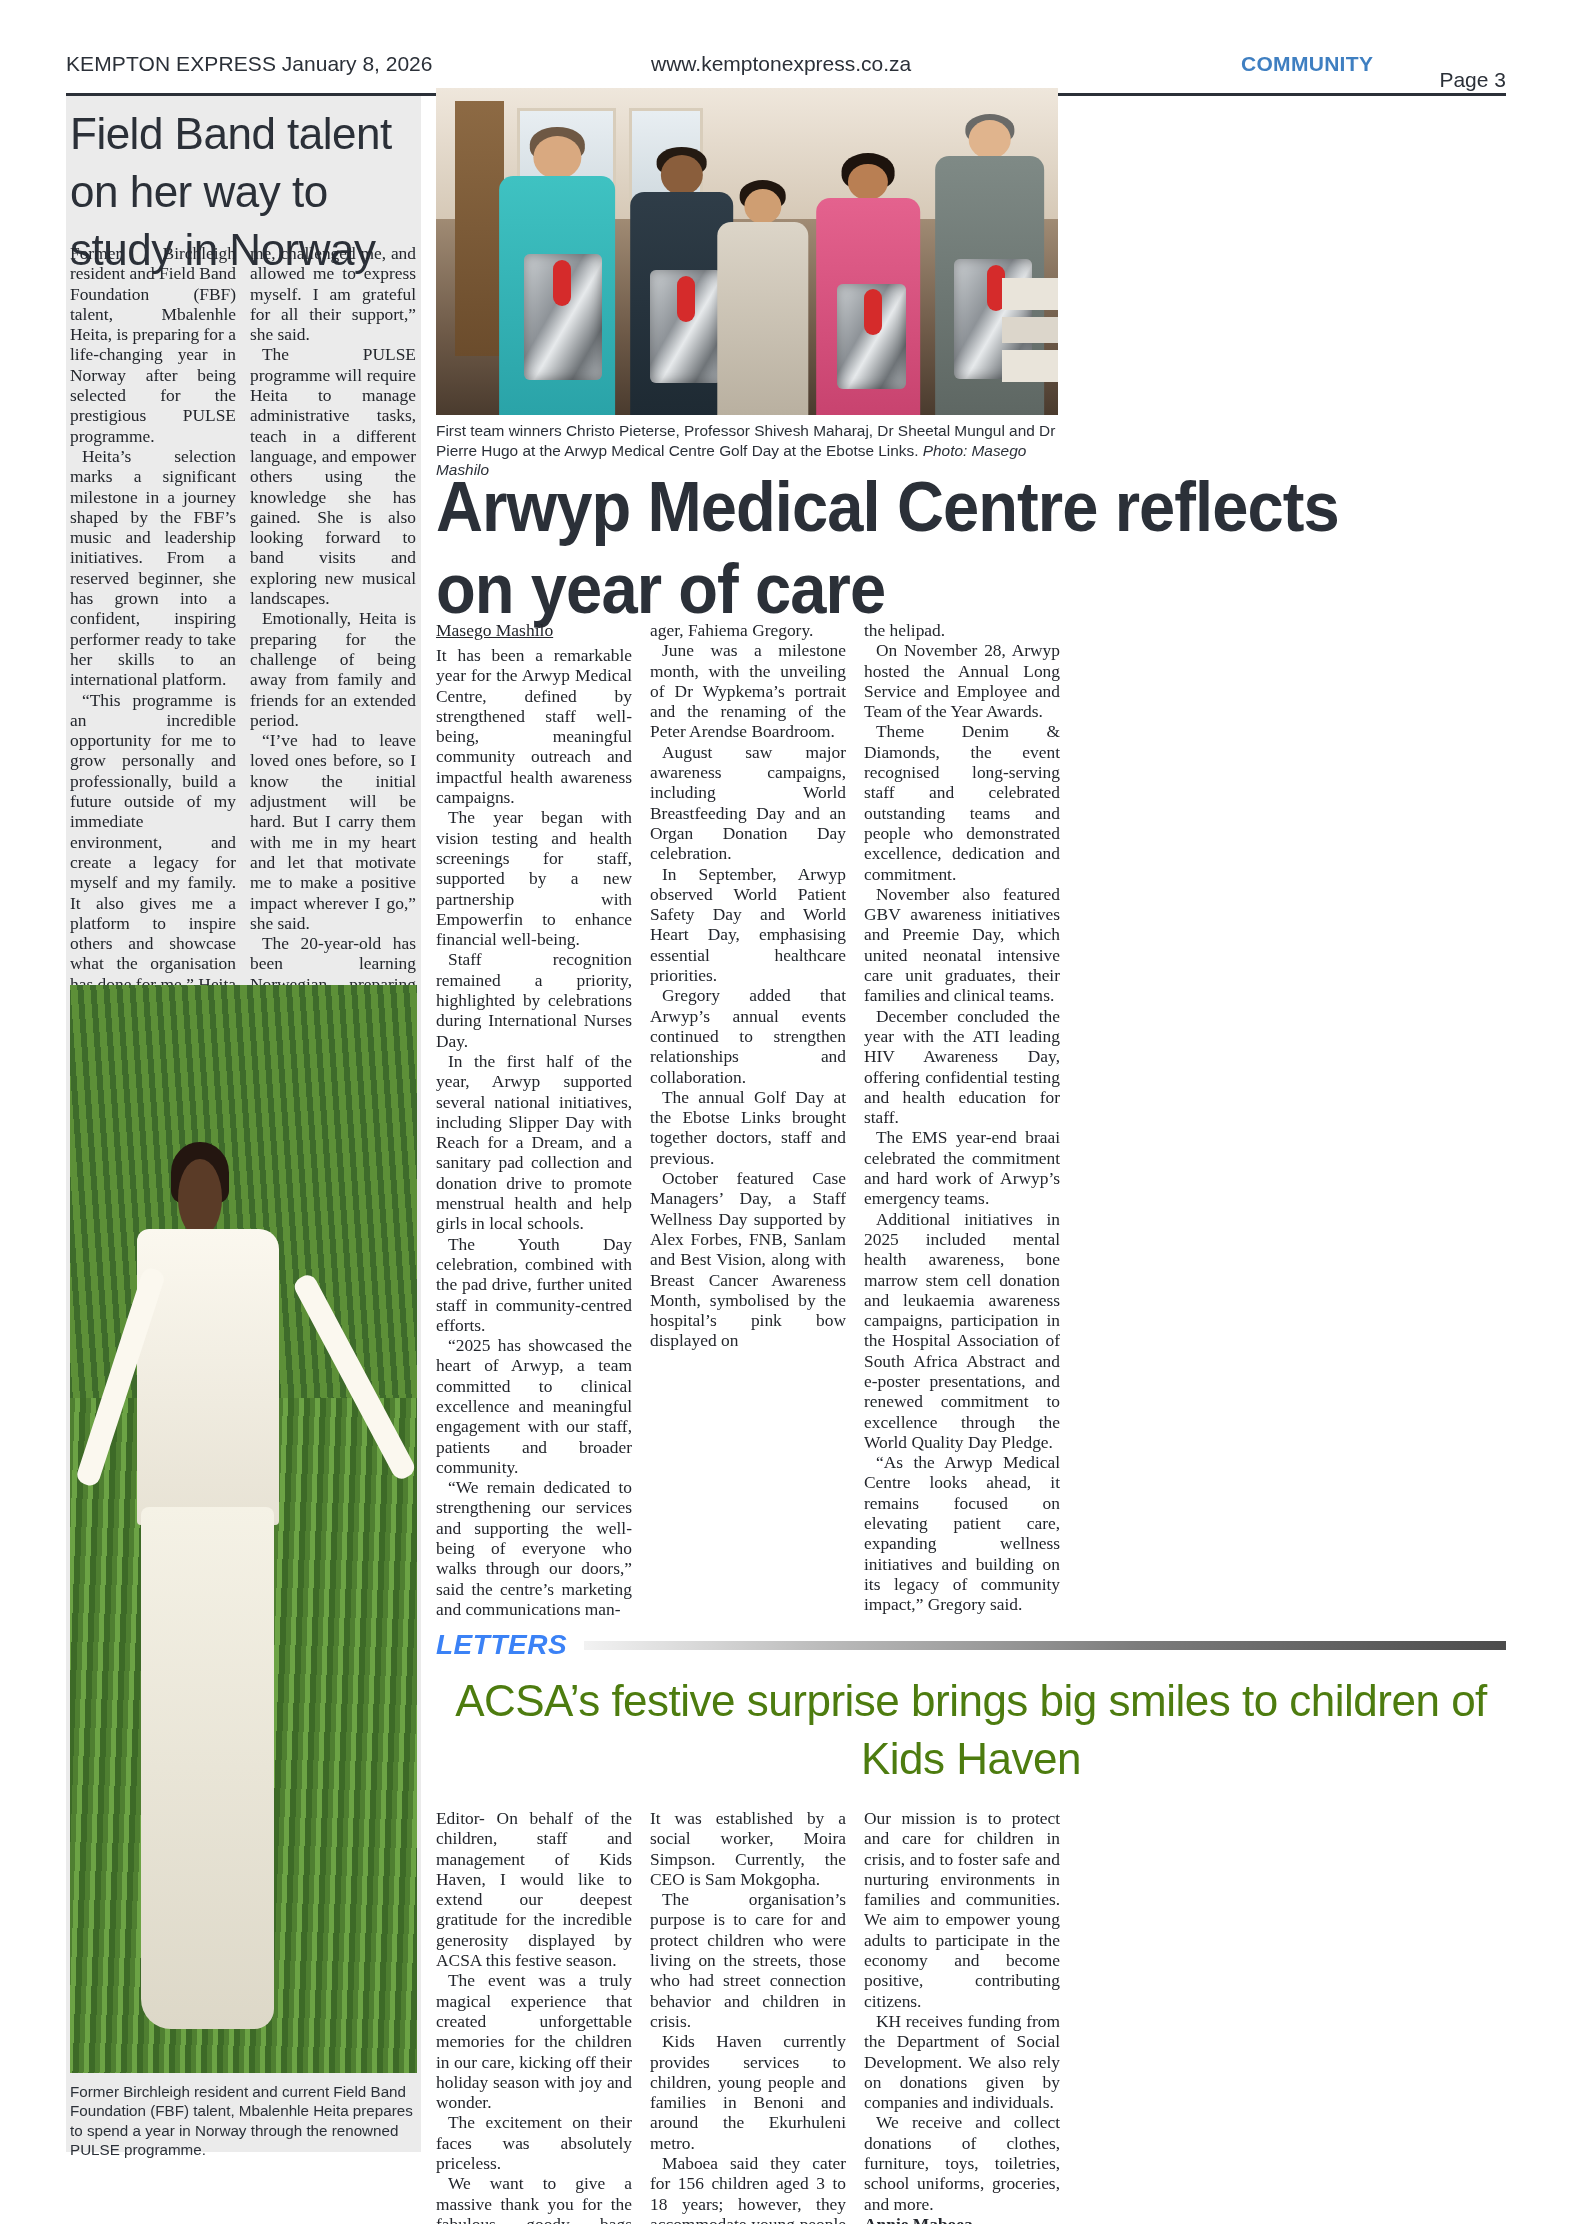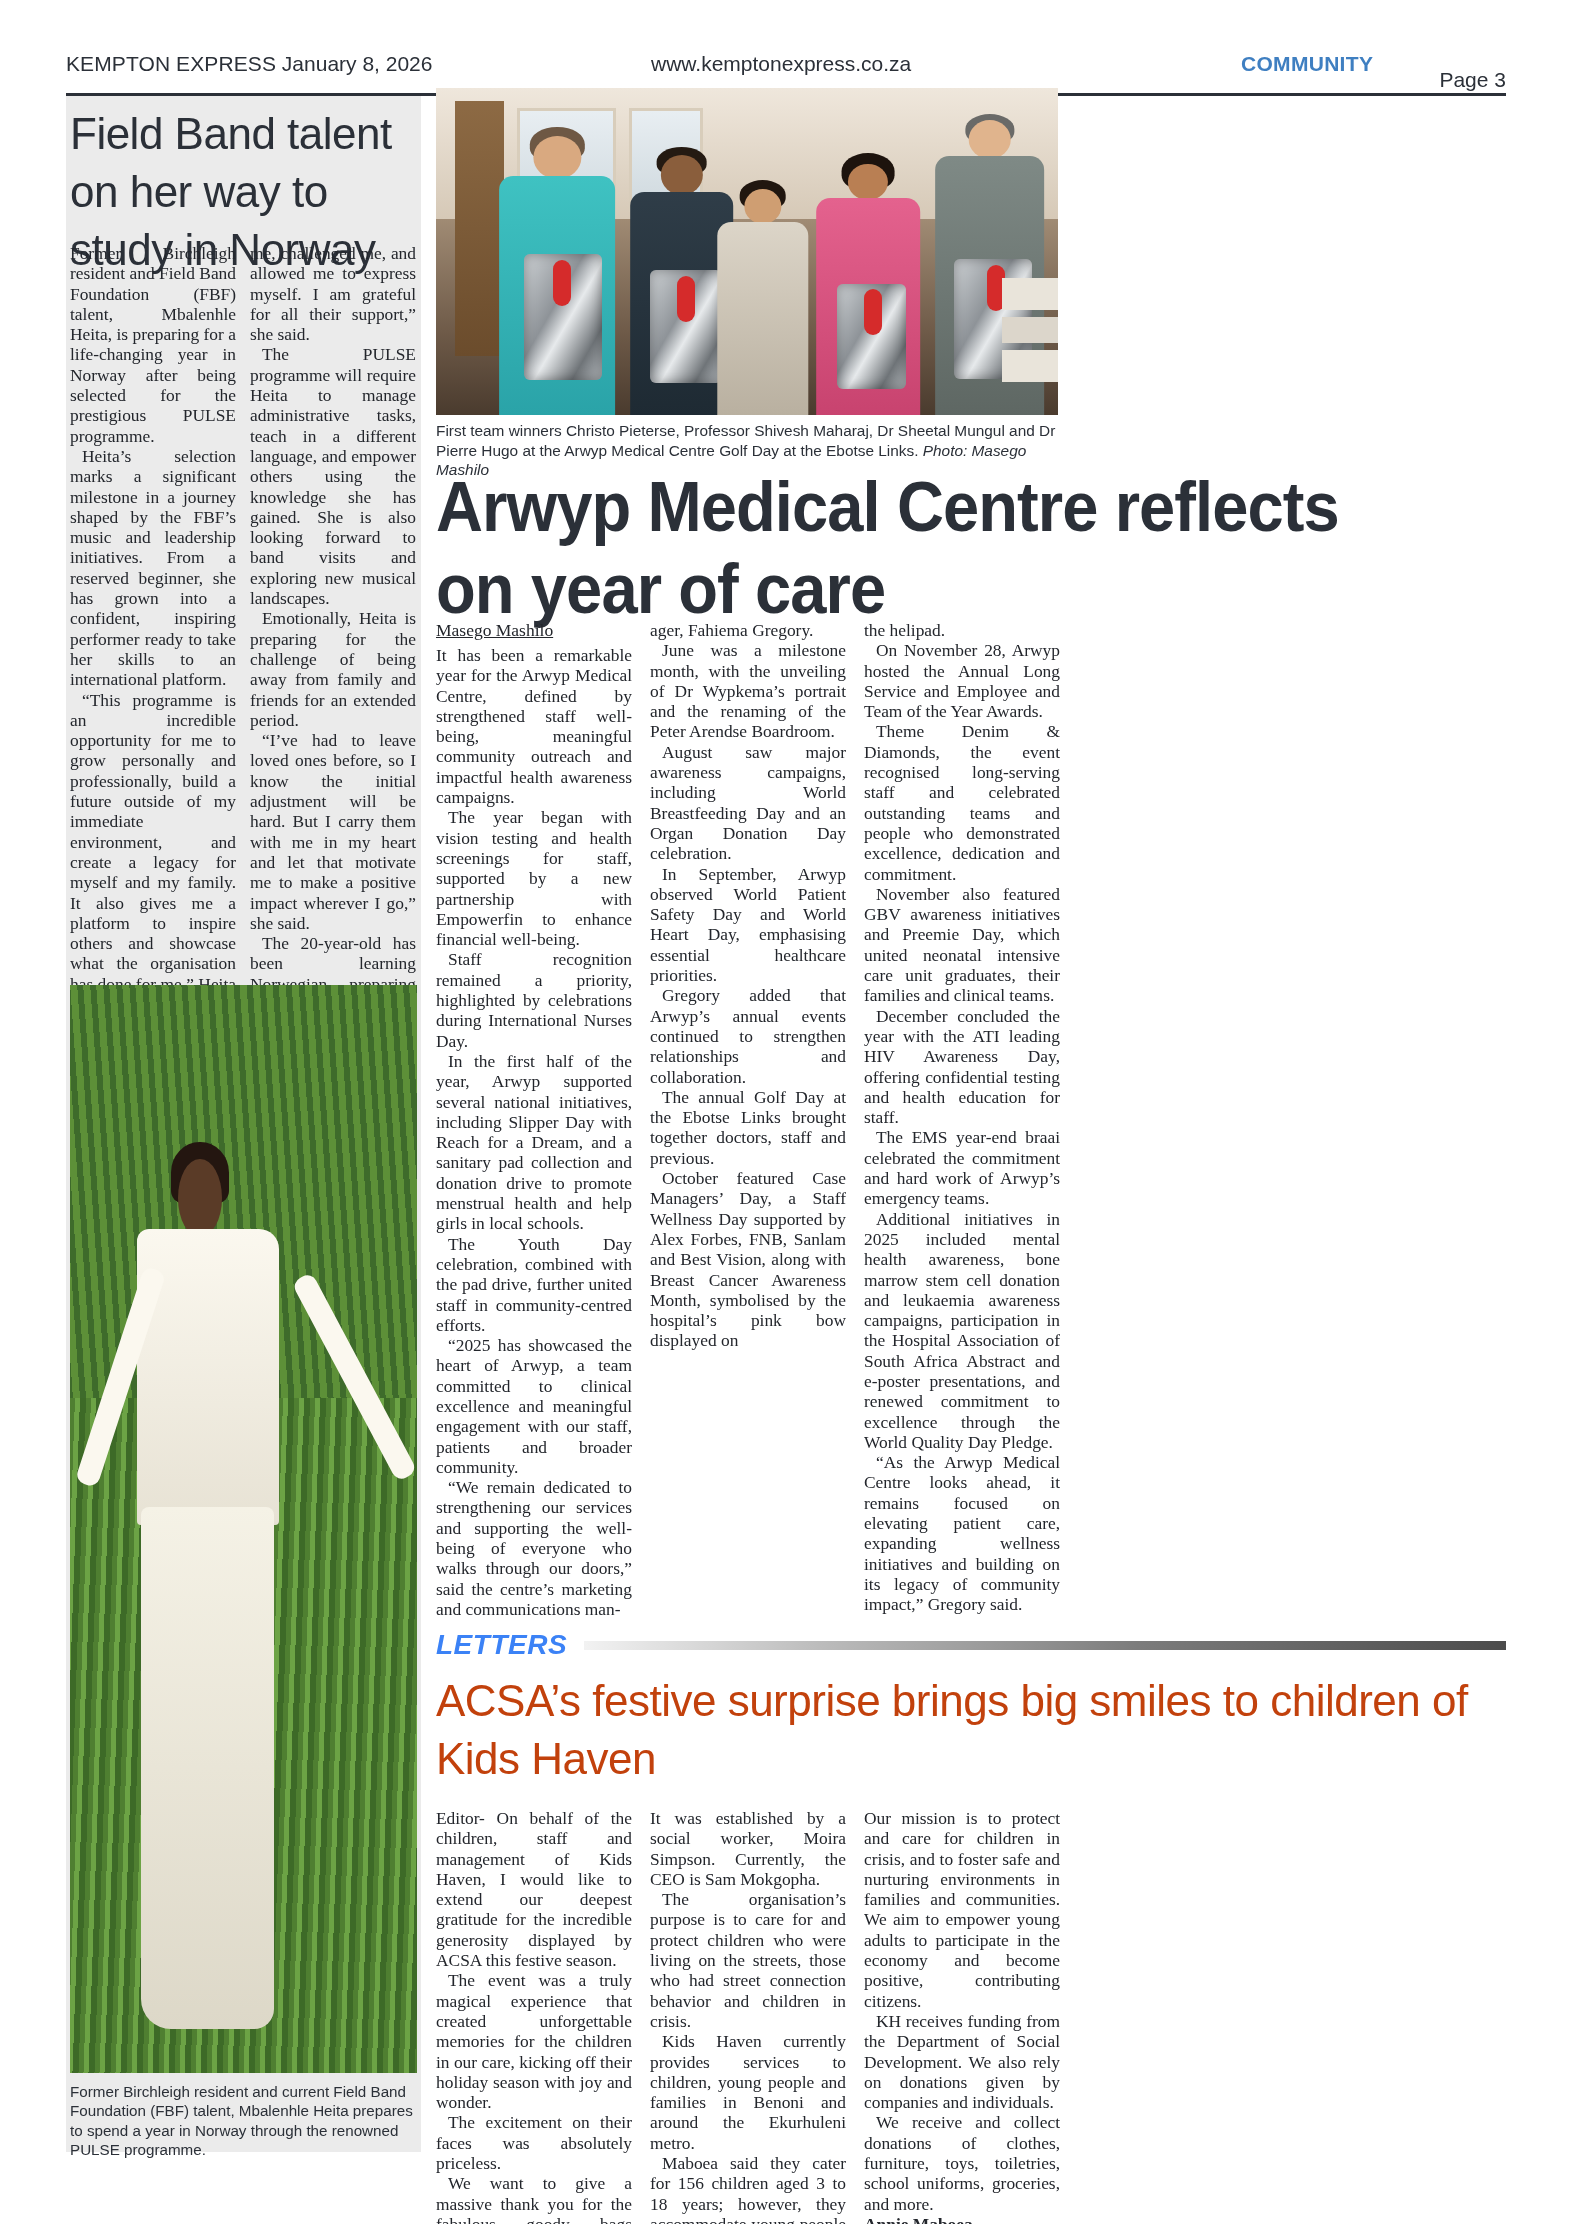--- a/index.html
+++ b/index.html
@@ -123,22 +123,23 @@
     line-height:34px;
   }
   .letters-rule {
     position:absolute; left:148px; top:13px; right:0; height:9px;
     background:linear-gradient(to right,#f2f2f2 0%, #bdbdbd 25%, #7c7c7c 60%, #4b4b4b 100%);
   }
 
   .hl-3 {
     position:absolute; left:436px; top:1672px; width:1070px;
     font-family:"Liberation Sans", sans-serif;
-    font-size:44px; line-height:58px; color:#c2410c;
+    font-size:44px; line-height:58px; color:#4d7c0f;
     letter-spacing:-0.5px;
+    text-align:center;
   }
 
   #a3c1 { left:436px; top:1808px; width:196px; }
   #a3c2 { left:650px; top:1808px; width:196px; }
   #a3c3 { left:864px; top:1808px; width:196px; }
   .sig { font-weight:bold; text-indent:0 !important; }
 
   
   .pm-bg { position:absolute; inset:0;
       background:linear-gradient(#d9cfc0 0%, #cdbfae 18%, #a08b74 40%, #6e5a48 75%, #4a3b2e 100%); }

